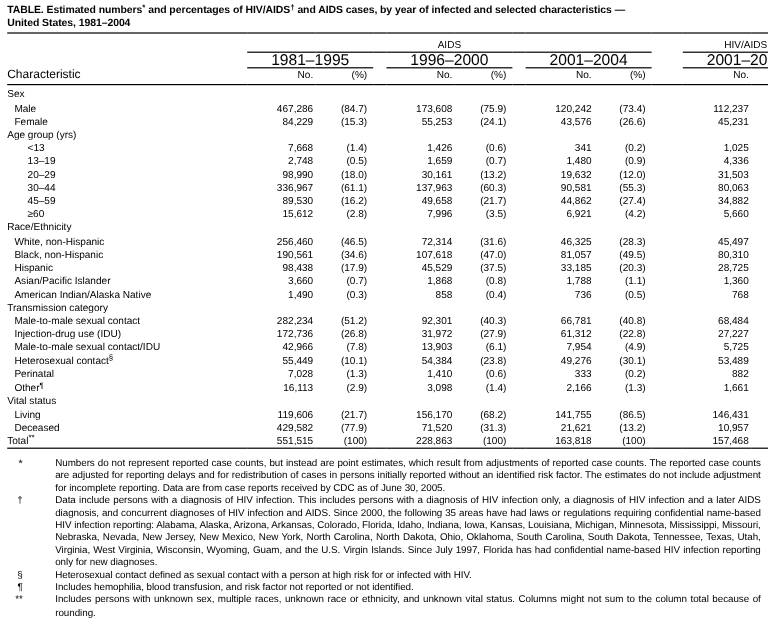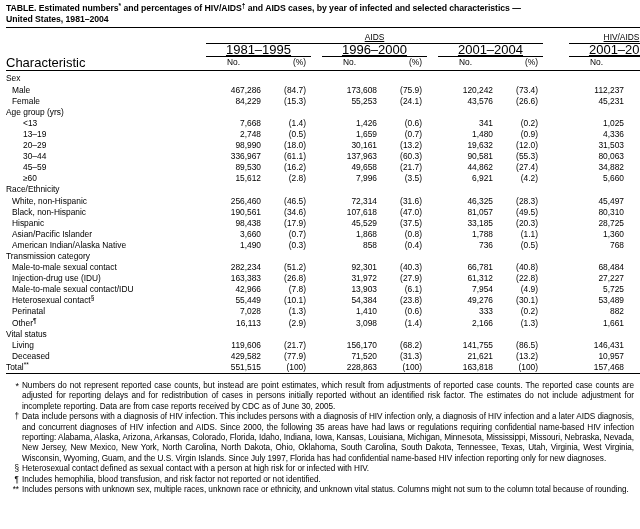--- a/index.html
+++ b/index.html
@@ -54,30 +54,30 @@
   col.c-pct  { width: 48px; }
   col.c-gap  { width: 11px; }
   col.c-gapb { width: 26px; }
 
   .num   { text-align: right; padding-right: 2px !important; }
   .pct   { text-align: right; padding-right: 5px !important; }
 
   
   .rule-top td      { border-top: 1.6px solid #000; height: 4px; font-size:0; line-height:0;}
   .rule-head td     { border-bottom: 1.3px solid #000; }
-  .rule-thin        { border-bottom: 0.9px solid #000 !important; text-decoration: underline; }
+  .rule-thin        { border-bottom: 0.9px solid #000 !important; }
   .rule-bottom td   { border-top: 1.6px solid #000; height: 3px; font-size:0; line-height:0;}
   .spacer-row2 td   { height: 2px; font-size: 0; line-height: 0; }
 
   .grouphdr { text-align: center; font-weight: bold; font-size: 8.4px; }
   .subhdr   { text-align: center; font-weight: bold; font-size: 13px; padding-bottom: 1px !important;}
   .colhdr   { text-align: center; font-weight: bold; font-size: 8.4px; }
-  .colhdr.num { }
+  .colhdr.num { text-align: right; }
   .colhdr.pct { text-align: right; }
-  .charhdr  { font-weight: bold; font-size: 13px; }
+  .charhdr  { font-weight: bold; font-size: 10px; }
 
   .sec   { font-weight: bold; }
   .ind1  { padding-left: 6px !important; }
   .ind2  { padding-left: 17px !important; }
   .bold  { font-weight: bold; }
 
   sup.fn { font-size: 6.5px; vertical-align: 3px; line-height: 0; }
 
   
   .footnotes {
@@ -98,20 +98,21 @@
     padding-right: 3px;
     font-size: 8.2px;
     line-height: 10.4px;
   }
   .fnmark.star { font-size: 9px; }
   .fntext {
     flex: 1 1 auto;
     text-align: justify;
     text-justify: inter-word;
     letter-spacing: -0.04px;
+    margin-left: 24px;
   }
   .fntext:last-child { text-align: justify; }
 </style>
 </head>
 <body>
 
 <div class="page">
 
   <div class="title">
     <span>TABLE. Estimated numbers</span><sup>*</sup><span> and percentages of HIV/AIDS</span><sup>†</sup><span> and AIDS cases, by year of infected and selected characteristics —</span><br>
@@ -386,21 +387,21 @@
           <td class="pct">(40.3)</td>
           <td></td>
           <td class="num">66,781</td>
           <td class="pct">(40.8)</td>
           <td></td>
           <td class="num">68,484</td>
           <td class="pct">(43.5)</td>
         </tr>
         <tr>
           <td class="ind1 ">Injection-drug use (IDU)</td>
-          <td class="num">163,383</td>
+          <td class="num">172,736</td>
           <td class="pct">(26.8)</td>
           <td></td>
           <td class="num">31,972</td>
           <td class="pct">(27.9)</td>
           <td></td>
           <td class="num">61,312</td>
           <td class="pct">(22.8)</td>
           <td></td>
           <td class="num">27,227</td>
           <td class="pct">(17.3)</td>

